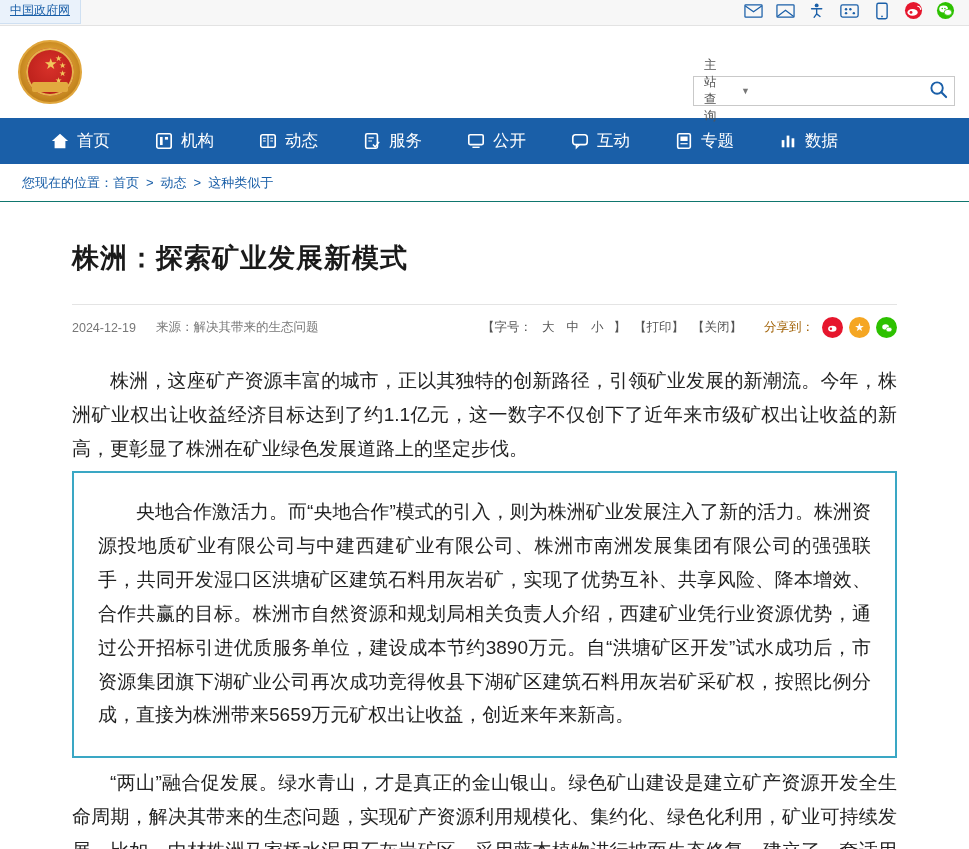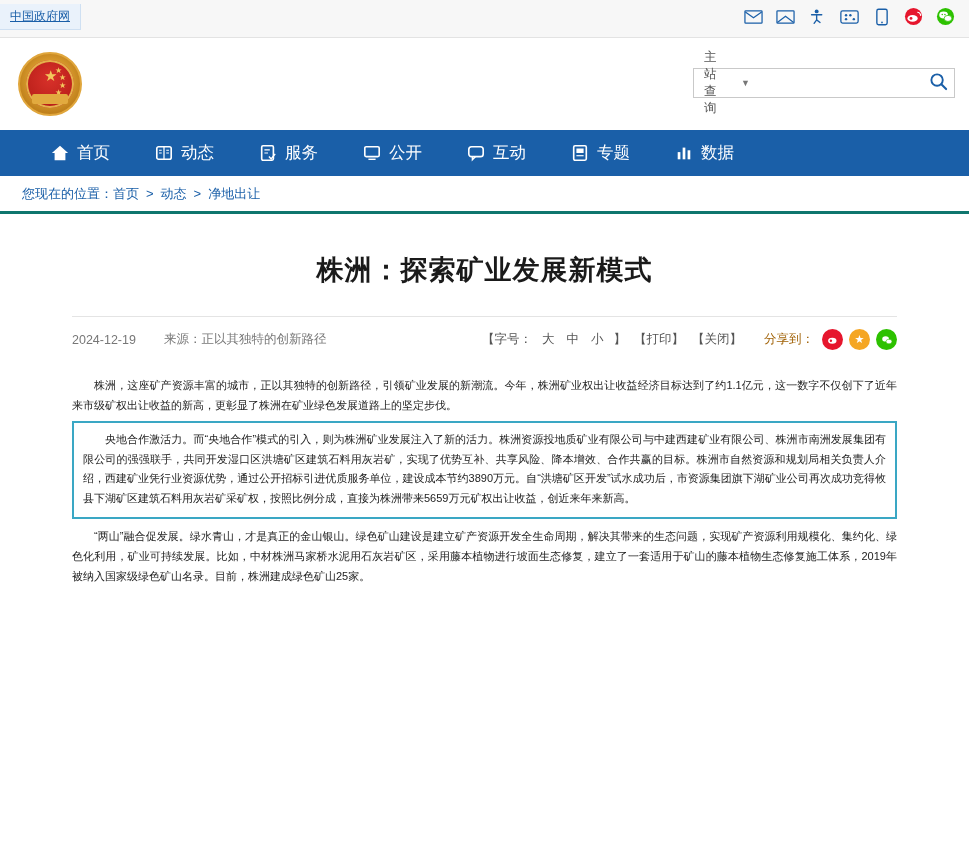--- a/index.html
+++ b/index.html
@@ -8,21 +8,21 @@
     width: 969px;
     height: 849px;
     background: #ffffff;
     font-family: "Liberation Sans", sans-serif;
     color: #333;
     overflow: hidden;
   }
 
   
   .topbar {
-    height: 38px;
+    height: 26px;
     background: #f7f7f7;
     border-bottom: 1px solid #e3e3e3;
     display: flex;
     align-items: center;
     justify-content: space-between;
     padding: 0 14px 4px 0;
   }
   .gov-link {
     font-size: 12px;
     color: #1a5fa8;
@@ -82,21 +82,21 @@
   .site-title .en {
     font-size: 13.5px;
     color: #c32c20;
     letter-spacing: .2px;
     margin-top: 4px;
   }
 
   .search-box {
     position: absolute;
     right: 14px;
-    bottom: 32px;
+    bottom: 12px;
     width: 262px;
     height: 30px;
     border: 1px solid #c9c9c9;
     background: #fff;
     display: flex;
     align-items: center;
   }
   .search-select {
     display: flex;
     align-items: center;
@@ -146,76 +146,75 @@
 
   
   .crumbbar {
     height: 38px;
     background: #fff;
     display: flex;
     align-items: center;
     padding: 0 22px;
     font-size: 13px;
     color: #1a5fa8;
-    border-bottom: 3px solid #0f766e;
+    border-bottom: 1px solid #0f766e;
   }
   .crumbbar .sep { margin: 0 7px; color: #1a5fa8; }
   .crumbbar a { color: #1a5fa8; text-decoration: none; }
 
   
   .article { padding: 0 72px; }
   .art-title {
-    text-align: center;
     font-size: 27px;
     font-weight: bold;
     color: #1a1a1a;
     letter-spacing: 1px;
     padding: 38px 0 28px;
     font-family: "Liberation Sans", sans-serif;
   }
   .meta {
     border-top: 1px solid #e4e4e4;
     height: 46px;
     display: flex;
     align-items: center;
     justify-content: space-between;
     font-size: 12.5px;
     color: #777;
   }
-  .meta-left { display: flex; align-items: center; gap: 28px; }
+  .meta-left { display: flex; align-items: center; gap: 20px; }
   .meta-right { display: flex; align-items: center; gap: 8px; color: #555; }
   .meta-right .grp { white-space: nowrap; }
   .meta-right .fs-opt { margin: 0 2px; cursor: pointer; }
   .share-label { margin-left: 14px; color: #a16207; }
   .share-icons { display: flex; align-items: center; gap: 6px; }
   .share-icons .si {
     width: 21px; height: 21px; border-radius: 50%;
     display: inline-flex; align-items: center; justify-content: center;
     color: #fff; font-size: 11px; cursor: pointer;
   }
   .si-weibo { background: #e6162d; }
   .si-star  { background: #f5a623; }
   .si-wechat{ background: #2dc100; }
 
   .body-text { padding-top: 14px; }
   .body-text p {
     margin: 0 0 2px;
-    font-size: 11px;
+    font-size: 19px;
     line-height: 1.78;
     color: #222;
     text-indent: 2em;
     text-align: justify;
     font-family: "Liberation Sans", sans-serif;
   }
   .highlight-box {
     border: 2px solid #3aa7c4;
     padding: 6px 8px 8px;
     margin: 6px 0 8px;
   }
-  .highlight-box p { margin: 1px; }
+  .highlight-box p { margin: 16px; }
 </style>
 </head>
 <body>
 
 <div class="topbar">
   <a class="gov-link" href="#">中国政府网</a>
   <div class="top-icons">
     <span class="ti">
       <svg width="19" height="14" viewBox="0 0 24 18">
           <rect x="1" y="1" width="22" height="16" rx="1" fill="none" stroke="#1a5fa8" stroke-width="1.6"></rect>
@@ -305,20 +304,30 @@
     <span class="nicon">
       <svg width="18" height="18" viewBox="0 0 20 20">
           <path d="M10 2 L19 10 H16 V18 H4 V10 H1 Z" fill="#fff"></path>
         </svg>
     </span>
     <span>首页</span>
   </div>
   <div class="nav-item">
     <span class="nicon">
       <svg width="18" height="18" viewBox="0 0 20 20">
+          <rect x="2" y="2" width="16" height="16" rx="2" fill="none" stroke="#fff" stroke-width="1.8"></rect>
+          <rect x="5.5" y="5.5" width="3" height="9" fill="#fff"></rect>
+          <rect x="11" y="5.5" width="3.5" height="3" fill="#fff"></rect>
+        </svg>
+    </span>
+    <span>机构</span>
+  </div>
+  <div class="nav-item">
+    <span class="nicon">
+      <svg width="18" height="18" viewBox="0 0 20 20">
           <rect x="2" y="3" width="16" height="14" rx="2" fill="none" stroke="#fff" stroke-width="1.8"></rect>
           <path d="M10 3 v14" stroke="#fff" stroke-width="1.4"></path>
           <path d="M4.5 7 h3 M4.5 10 h3 M12.5 7 h3 M12.5 10 h3" stroke="#fff" stroke-width="1.2"></path>
         </svg>
     </span>
     <span>动态</span>
   </div>
   <div class="nav-item">
     <span class="nicon">
       <svg width="18" height="18" viewBox="0 0 20 20">
@@ -368,30 +377,30 @@
     <span>数据</span>
   </div>
 </div>
 
 <div class="crumbbar">
   <span>您现在的位置：</span>
   <a href="#">首页</a>
   <span class="sep">&gt;</span>
   <a href="#">动态</a>
   <span class="sep">&gt;</span>
-  <a href="#">净地出让</a>
+  <a href="#">这种类似于</a>
 </div>
 
 <div class="article">
   <div class="art-title">株洲：探索矿业发展新模式</div>
 
   <div class="meta">
     <div class="meta-left">
       <span>2024-12-19</span>
-      <span>来源：正以其独特的创新路径</span>
+      <span>来源：解决其带来的生态问题</span>
     </div>
     <div class="meta-right">
       <span class="grp">【字号：</span>
       <span class="fs-opt">大</span>
       <span class="fs-opt">中</span>
       <span class="fs-opt">小</span>
       <span>】</span>
       <span>【打印】</span>
       <span>【关闭】</span>
       <span class="share-label">分享到：</span>

